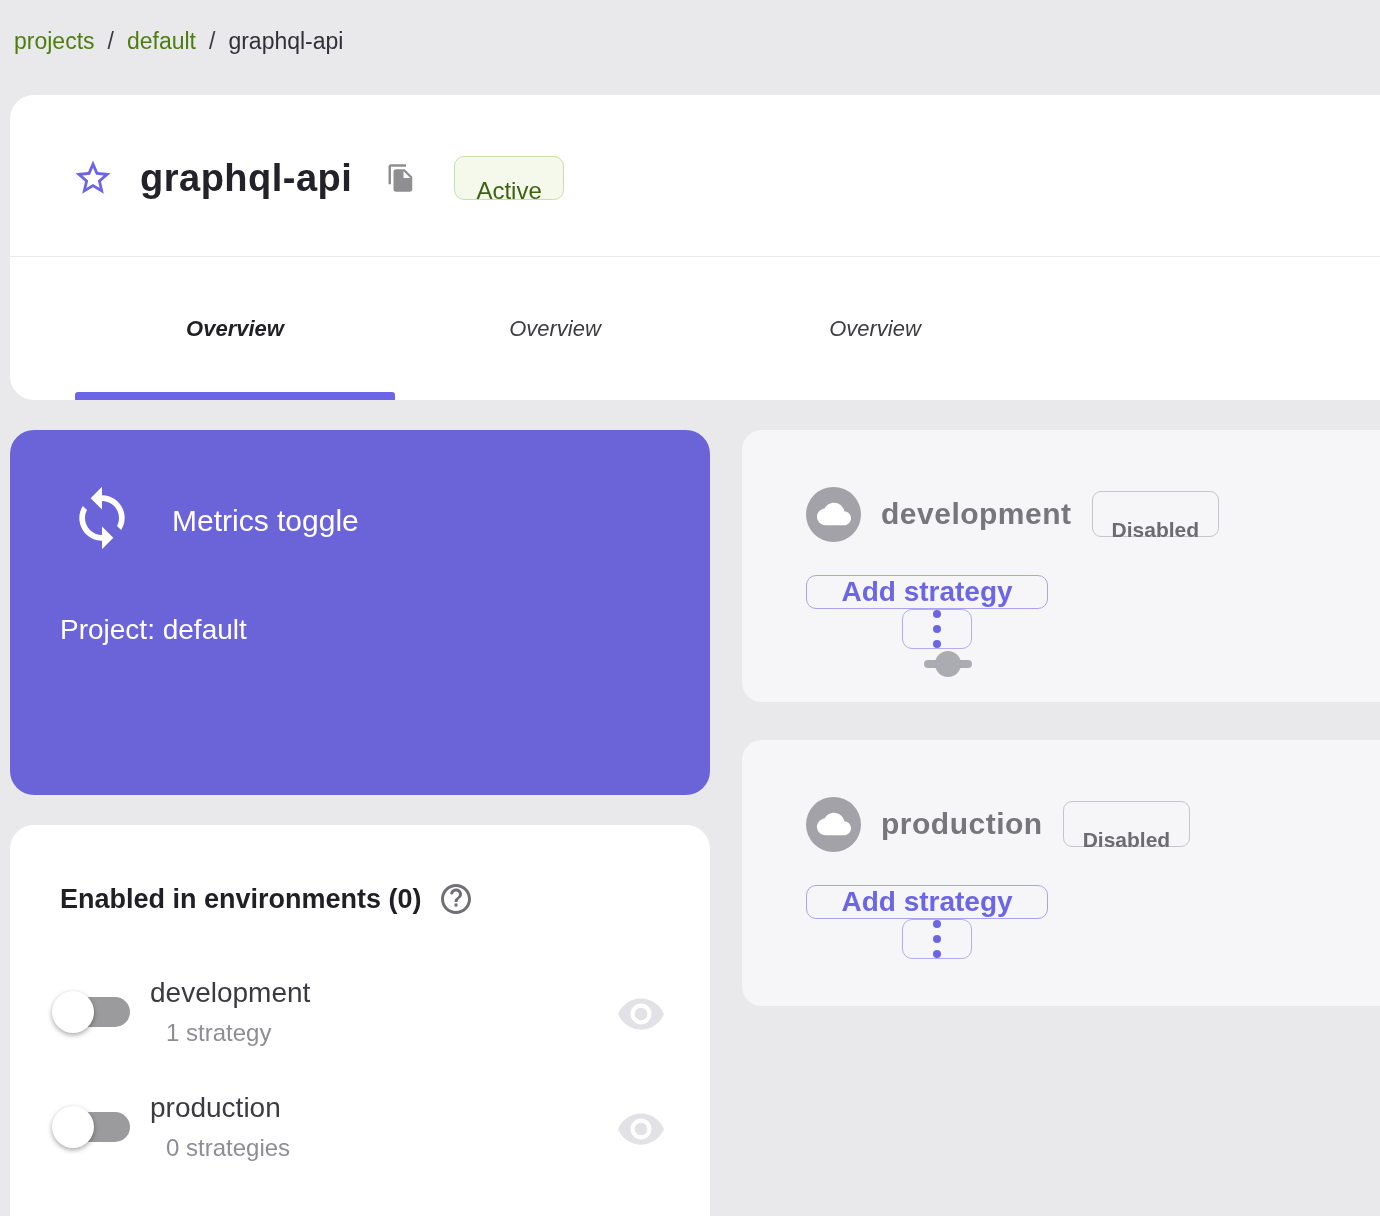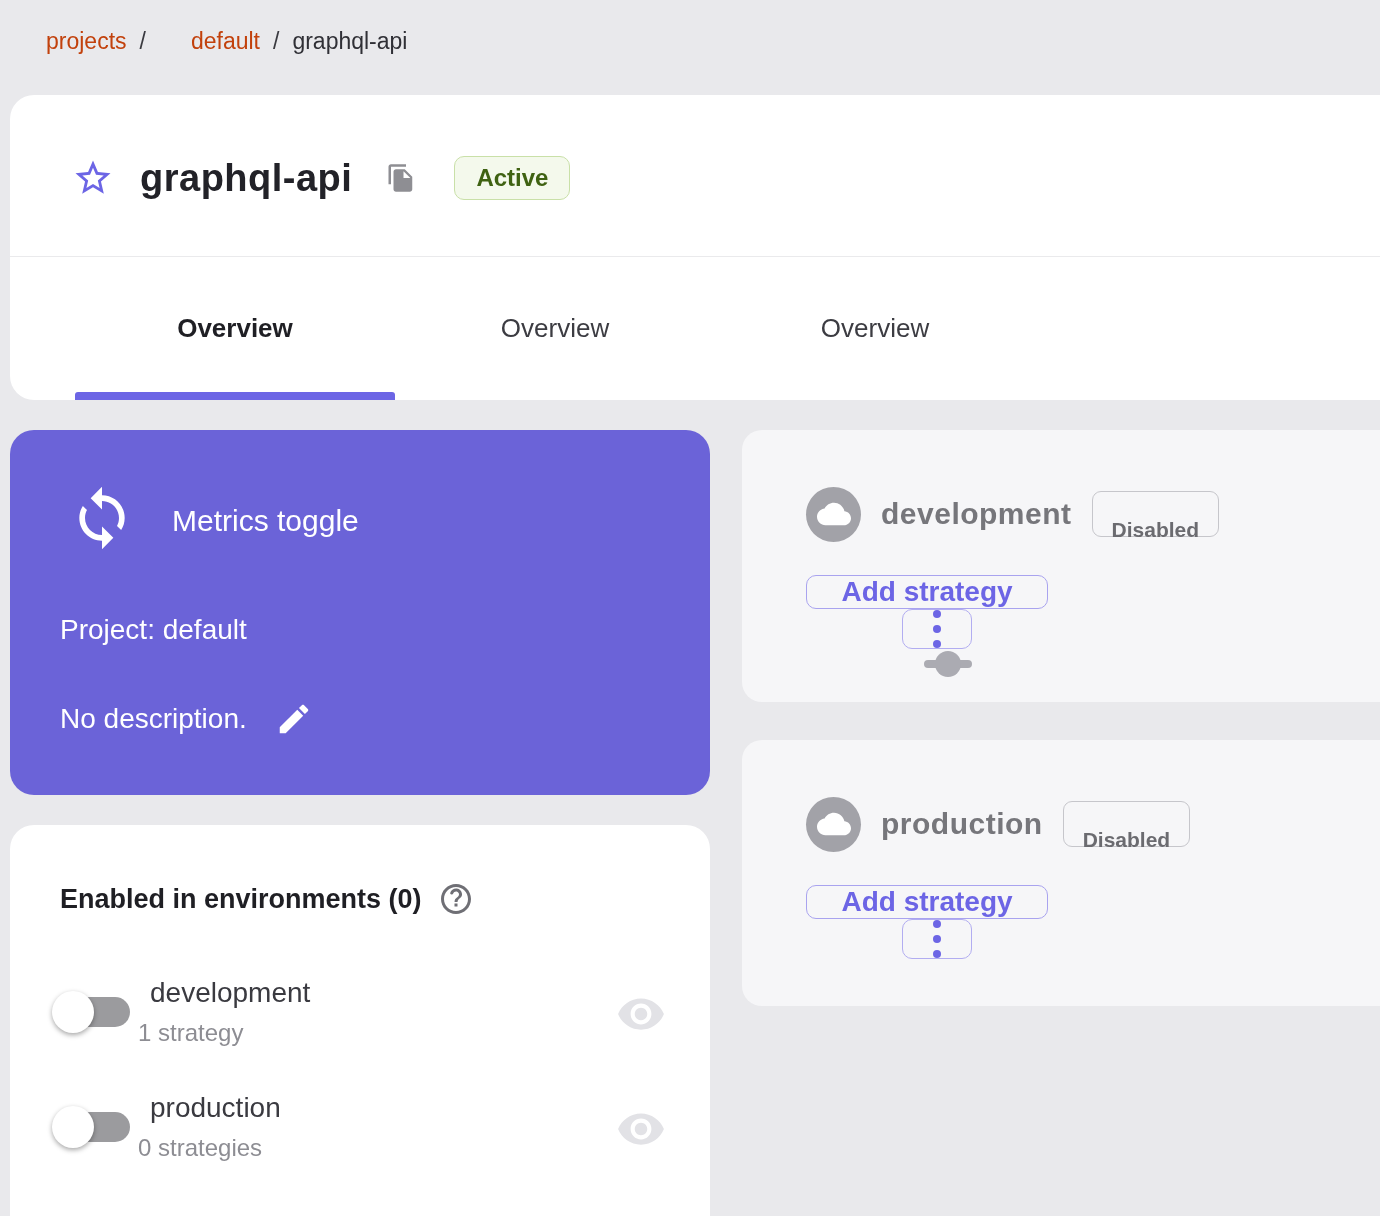--- a/index.html
+++ b/index.html
@@ -11,21 +11,21 @@
     overflow:hidden;
     color:#26262c;
   }
 
   
   .breadcrumb {
     position:absolute; left:14px; top:28px;
     display:flex; align-items:center; gap:13px;
     font-size:23px;
   }
-  .breadcrumb .crumb-link { color:#c2410c; cursor:pointer;margin-left:32px; }
+  .breadcrumb .crumb-link { color:#4d7c0f; cursor:pointer; }
   .breadcrumb .crumb-sep  { color:#3a3a40; }
   .breadcrumb .crumb-current { color:#303036; }
 
   
   .header-card {
     position:absolute; left:10px; top:95px;
     width:1410px; height:305px;
     background:#ffffff; border-radius:24px;
   }
   .header-row {
@@ -34,38 +34,38 @@
   }
   .star-btn { width:42px; height:42px; margin-right:26px; cursor:pointer; }
   .feature-title {
     font-size:38px; font-weight:600; color:#222228;
     letter-spacing:.5px; line-height:50px;
   }
   .copy-btn { width:30px; height:34px; margin-left:34px; cursor:pointer; }
   .active-badge {
     margin-left:38px;
     height:44px; line-height:41px;
-    padding:0 21px;
+    padding:13px 21px;
     background:#f4f9ec;
     border:1.5px solid #c9e0a8;
     border-radius:10px;
-    color:#3f6212; font-size:24px; font-weight:700;
+    color:#3f6212; font-size:24px; font-weight:400;
   }
   .header-divider {
     position:absolute; left:0; top:161px; width:100%; height:1px;
     background:#eaeaec;
   }
   .tabs-row {
     position:absolute; left:65px; top:162px; height:143px;
     display:flex;
   }
   .tab {
     width:320px; height:100%;
     display:flex; align-items:center; justify-content:center;
-    font-size:26px; color:#3c3c42; cursor:pointer;
+    font-size:22px; color:#3c3c42; cursor:pointer;font-style:italic;
   }
   .tab.active { font-weight:700; color:#1f1f24; }
   .tab-underline {
     position:absolute; left:65px; bottom:0;
     width:320px; height:8px;
     background:#6c65e5; border-radius:3px 3px 0 0;
   }
 
   
   .overview-card {
@@ -113,21 +113,21 @@
     position:absolute; left:0; top:0; width:72px; height:30px;
     background:#9b9b9e; border-radius:15px;
   }
   .switch .thumb {
     position:absolute; left:-6px; top:-6px;
     width:42px; height:42px; border-radius:50%;
     background:#ffffff;
     box-shadow:0 2px 5px rgba(0,0,0,.35);
   }
   .env-row .env-name  { position:absolute; left:140px; top:4px;  font-size:28px; color:#3a3a40; }
-  .env-row .env-count { position:absolute; left:128px; top:46px; font-size:24px; color:#8d8d93; }
+  .env-row .env-count { position:absolute; left:156px; top:46px; font-size:24px; color:#8d8d93; }
   .eye-btn { position:absolute; left:606px; top:16px; width:50px; height:50px; cursor:pointer; }
 
   
   .env-card {
     position:absolute; left:742px;
     width:678px;
     background:#f6f6f8; border-radius:20px;
   }
   .env-card.card-development { top:430px; height:272px; }
   .env-card.card-production  { top:740px; height:266px; }
@@ -212,28 +212,20 @@
 </section>
 
 <section class="overview-card">
   <span class="loop-icon">
     <svg viewBox="0 0 24 24" width="68" height="76" fill="#ffffff">
       <path d="M12 4V1L8 5l4 4V6c3.31 0 6 2.69 6 6 0 1.01-.25 1.97-.7 2.8l1.46 1.46C19.54 15.03 20 13.57 20 12c0-4.42-3.58-8-8-8zm0 14c-3.31 0-6-2.69-6-6 0-1.01.25-1.97.7-2.8L5.24 7.74C4.46 8.97 4 10.43 4 12c0 4.42 3.58 8 8 8v3l4-4-4-4v3z"></path>
     </svg>
   </span>
   <span class="toggle-type-label">Metrics toggle</span>
   <span class="project-label">Project: default</span>
-  <div class="description-row">
-    <span>No description.</span>
-    <span class="edit-btn">
-      <svg viewBox="0 0 24 24" width="38" height="38" fill="#ffffff">
-        <path d="M3 17.25V21h3.75L17.81 9.94l-3.75-3.75L3 17.25zM20.71 7.04c.39-.39.39-1.02 0-1.41l-2.34-2.34c-.39-.39-1.02-.39-1.41 0l-1.83 1.83 3.75 3.75 1.83-1.83z"></path>
-      </svg>
-    </span>
-  </div>
 </section>
 
 <section class="env-summary-card">
   <div class="env-summary-title-row">
     <span class="env-summary-title">Enabled in environments (0)</span>
     <span class="help-btn">
       <svg viewBox="0 0 24 24" width="36" height="36" fill="#6f6f75">
         <path d="M12 2C6.48 2 2 6.48 2 12s4.48 10 10 10 10-4.48 10-10S17.52 2 12 2zm0 18c-4.41 0-8-3.59-8-8s3.59-8 8-8 8 3.59 8 8-3.59 8-8 8zm-1-5h2v2h-2v-2zm1.61-9.96c-2.06-.3-3.88.97-4.43 2.79-.18.58.26 1.17.87 1.17h.2c.41 0 .74-.29.88-.67.32-.89 1.27-1.5 2.3-1.28.95.2 1.65 1.13 1.57 2.1-.1 1.34-1.62 1.63-2.45 2.88-.09.15-.18.32-.25.5-.01.03-.03.05-.04.08-.01.02-.01.04-.02.07-.12.34-.2.75-.2 1.25h2c0-.42.11-.77.28-1.07.02-.03.03-.06.05-.09.08-.14.18-.27.28-.39.01-.01.02-.03.03-.04.1-.12.21-.23.33-.34.96-.91 2.26-1.65 1.99-3.56-.24-1.74-1.61-3.21-3.35-3.47z"></path>
       </svg>
     </span>

